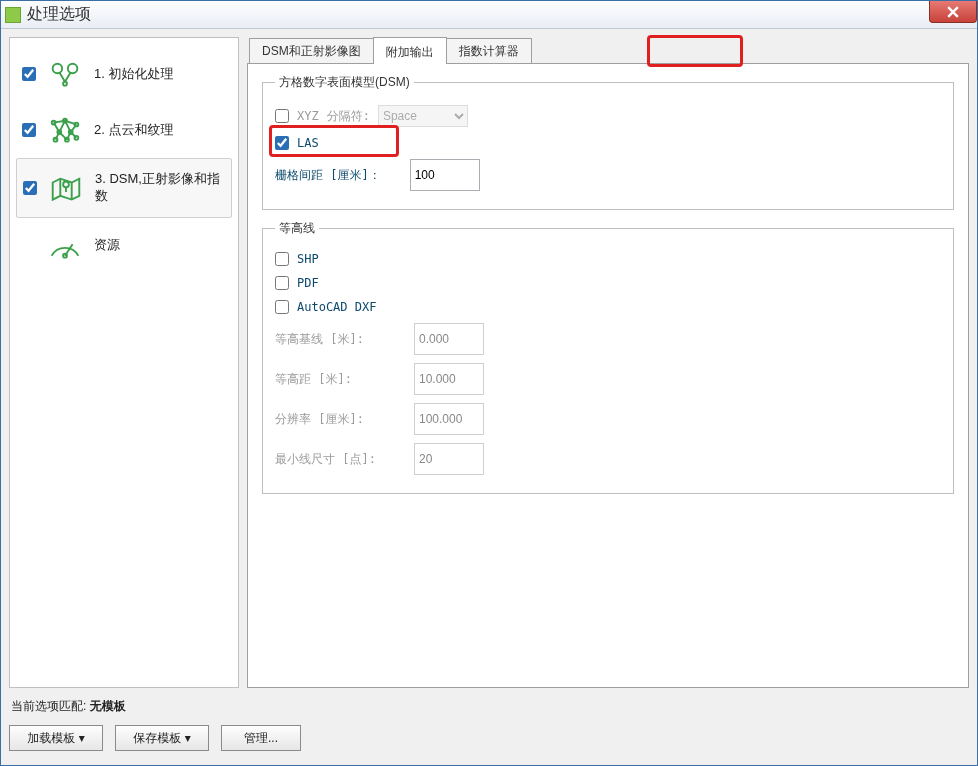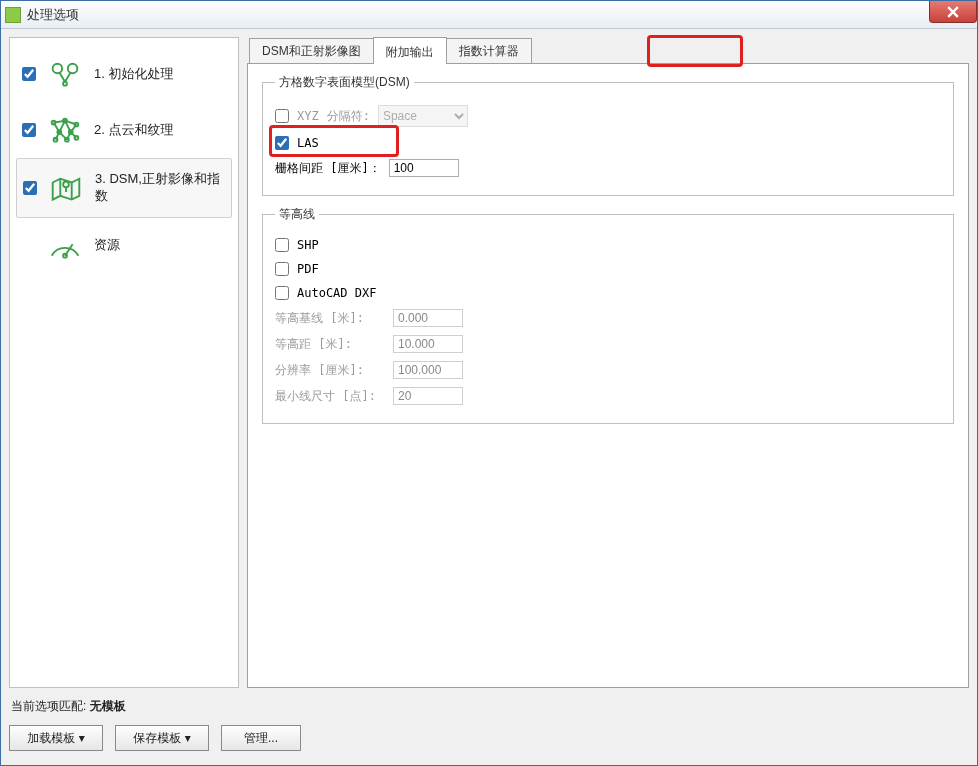--- a/index.html
+++ b/index.html
@@ -1,20 +1,20 @@
 <!DOCTYPE html>
 <html><head>
 <meta charset="utf-8">
 <style>
   * { box-sizing: border-box; font-family: "Microsoft YaHei", "SimSun", Tahoma, sans-serif; font-size: 12px; }
   body { margin: 0; background: #fff; }
   .window { width: 978px; height: 766px; border: 1px solid #3a6ea5; position: relative; background: #f0f0f0; display: flex; flex-direction: column; }
   .titlebar { height: 28px; background: linear-gradient(#fdfdfe, #e9eef5); display: flex; align-items: center; padding: 0 4px; border-bottom: 1px solid #c0c8d0; position: relative; }
   .titlebar .app-icon { width: 16px; height: 16px; background: #8fc94a; border: 1px solid #6aa52f; margin-right: 6px; }
-  .titlebar .title { color: #333; font-size: 13px; }
+  .titlebar .title { color: #333; font-size: 16px; }
   .close-btn { position: absolute; top: 0; right: 0; width: 48px; height: 22px; background: linear-gradient(#e67a73,#c8423a); border: 1px solid #8c2e28; border-top: none; border-bottom-left-radius: 4px; border-bottom-right-radius: 4px; color: #fff; display: flex; align-items: center; justify-content: center; cursor: pointer; }
   .close-btn svg { width: 12px; height: 12px; }
   .content { flex: 1; display: flex; flex-direction: column; padding: 8px 8px 6px 8px; }
   .upper { flex: 1; display: flex; gap: 8px; min-height: 0; }
   .sidebar { width: 230px; border: 1px solid #bfbfbf; background: #fff; padding: 8px 6px; }
   .side-item { display: flex; align-items: center; gap: 10px; padding: 12px 6px; cursor: pointer; position: relative; }
   .side-item.selected { background: #f7f7f7; border: 1px solid #d0d0d0; border-radius: 2px; }
   .side-item input[type=checkbox] { width: 14px; height: 14px; accent-color: #2a6fb5; margin: 0; }
   .side-icon { width: 38px; height: 32px; display: flex; align-items: center; justify-content: center; }
   .side-icon svg { stroke: #3aa04a; fill: none; stroke-width: 2; }
@@ -23,23 +23,23 @@
   .main { flex: 1; display: flex; flex-direction: column; }
   .tabs { height: 26px; display: flex; align-items: flex-end; position: relative; padding-left: 2px; }
   .tab { padding: 4px 12px 3px; border: 1px solid #9f9f9f; border-bottom: none; background: #f4f4f4; color: #333; margin-right: -1px; cursor: pointer; position: relative; font-size: 12px; }
   .tab.active { background: #fff; z-index: 2; padding-top: 6px; margin-bottom: -1px; }
   .tab-hi { position: absolute; left: 400px; top: -2px; width: 96px; height: 32px; border: 3px solid #e02020; border-radius: 4px; pointer-events: none; }
   .panel { flex: 1; border: 1px solid #9f9f9f; background: #fff; padding: 10px 12px; overflow: auto; }
   fieldset { border: 1px solid #bfbfbf; padding: 10px 12px 14px; margin-bottom: 10px; position: relative; }
   legend { padding: 0 4px; color: #333; font-size: 12px; }
   .row { display: flex; align-items: center; gap: 8px; padding: 4px 0; min-height: 24px; }
   .row .cb { width: 14px; height: 14px; accent-color: #2a6fb5; margin: 0; }
-  .row .txt { font-size: 12px; color: #000000; font-family: "SimSun", monospace; }
+  .row .txt { font-size: 12px; color: #0c4a6e; font-family: "SimSun", monospace; }
   .row .txt.dis { color: #9a9a9a; }
-  .row input[type=text] { height: 18px; width: 70px; border: 1px solid #abadb3; padding: 0 4px; font-size: 12px; }
+  .row input[type=text] { height: 32px; width: 70px; border: 1px solid #abadb3; padding: 0 4px; font-size: 12px; margin-left: 21px; }
   .row input[type=text][disabled] { background: #fff; color: #888; border-color: #cfcfcf; }
   .row select { height: 22px; width: 90px; border: 1px solid #cfcfcf; background: #f2f2f2; color: #888; }
   .las-hi { position: absolute; left: 6px; top: 34px; width: 130px; height: 32px; border: 3px solid #e02020; border-radius: 4px; pointer-events: none; }
   .bottom { padding-top: 6px; }
   .match-row { padding: 4px 2px 8px; color: #222; font-size: 13px; }
   .match-row b { font-weight: bold; }
   .btn-row { display: flex; align-items: center; gap: 12px; padding: 2px 0 8px; }
   .btn { min-width: 94px; height: 26px; padding: 0 10px; border: 1px solid #8a8a8a; background: linear-gradient(#fefefe,#e6e6e6); cursor: pointer; color: #222; font-size: 12px; display: inline-flex; align-items: center; justify-content: center; }
   .btn.primary { border-color: #2f8fd3; box-shadow: 0 0 0 1px #7ebde9 inset; }
   .adv-row { display: flex; align-items: center; padding: 2px 2px 0; }

